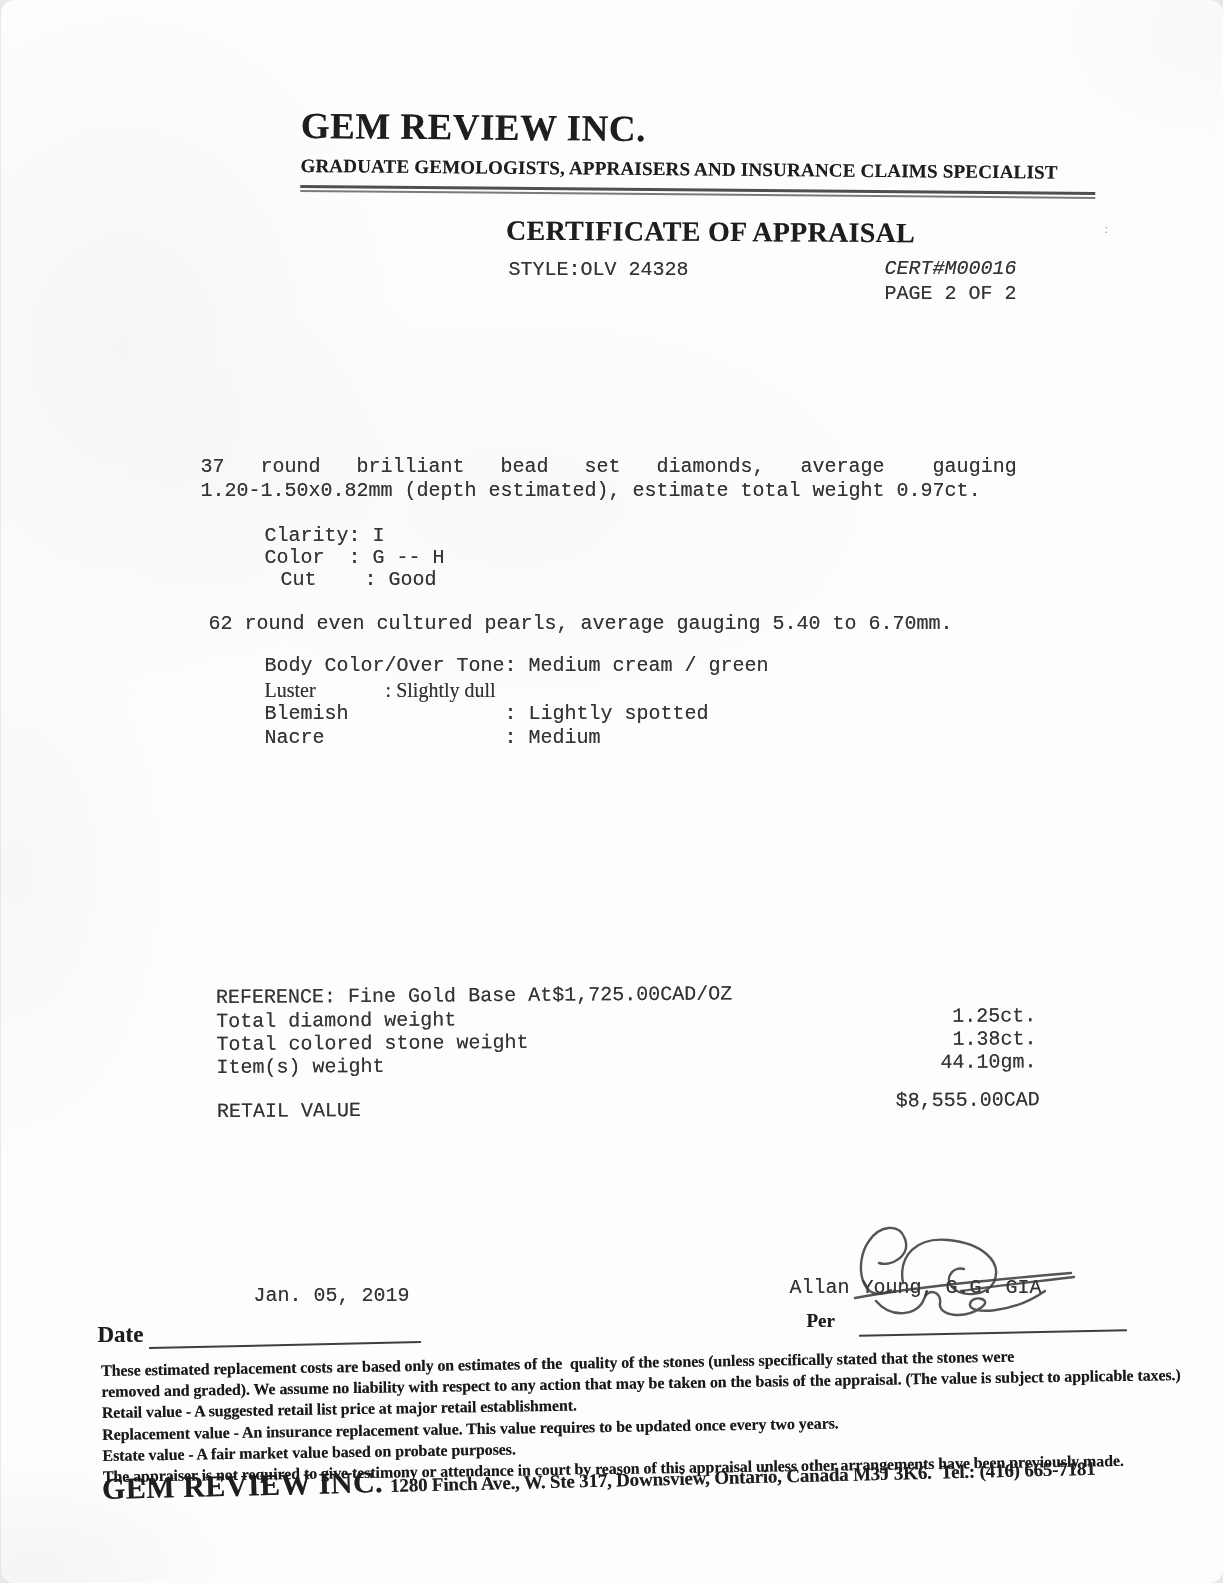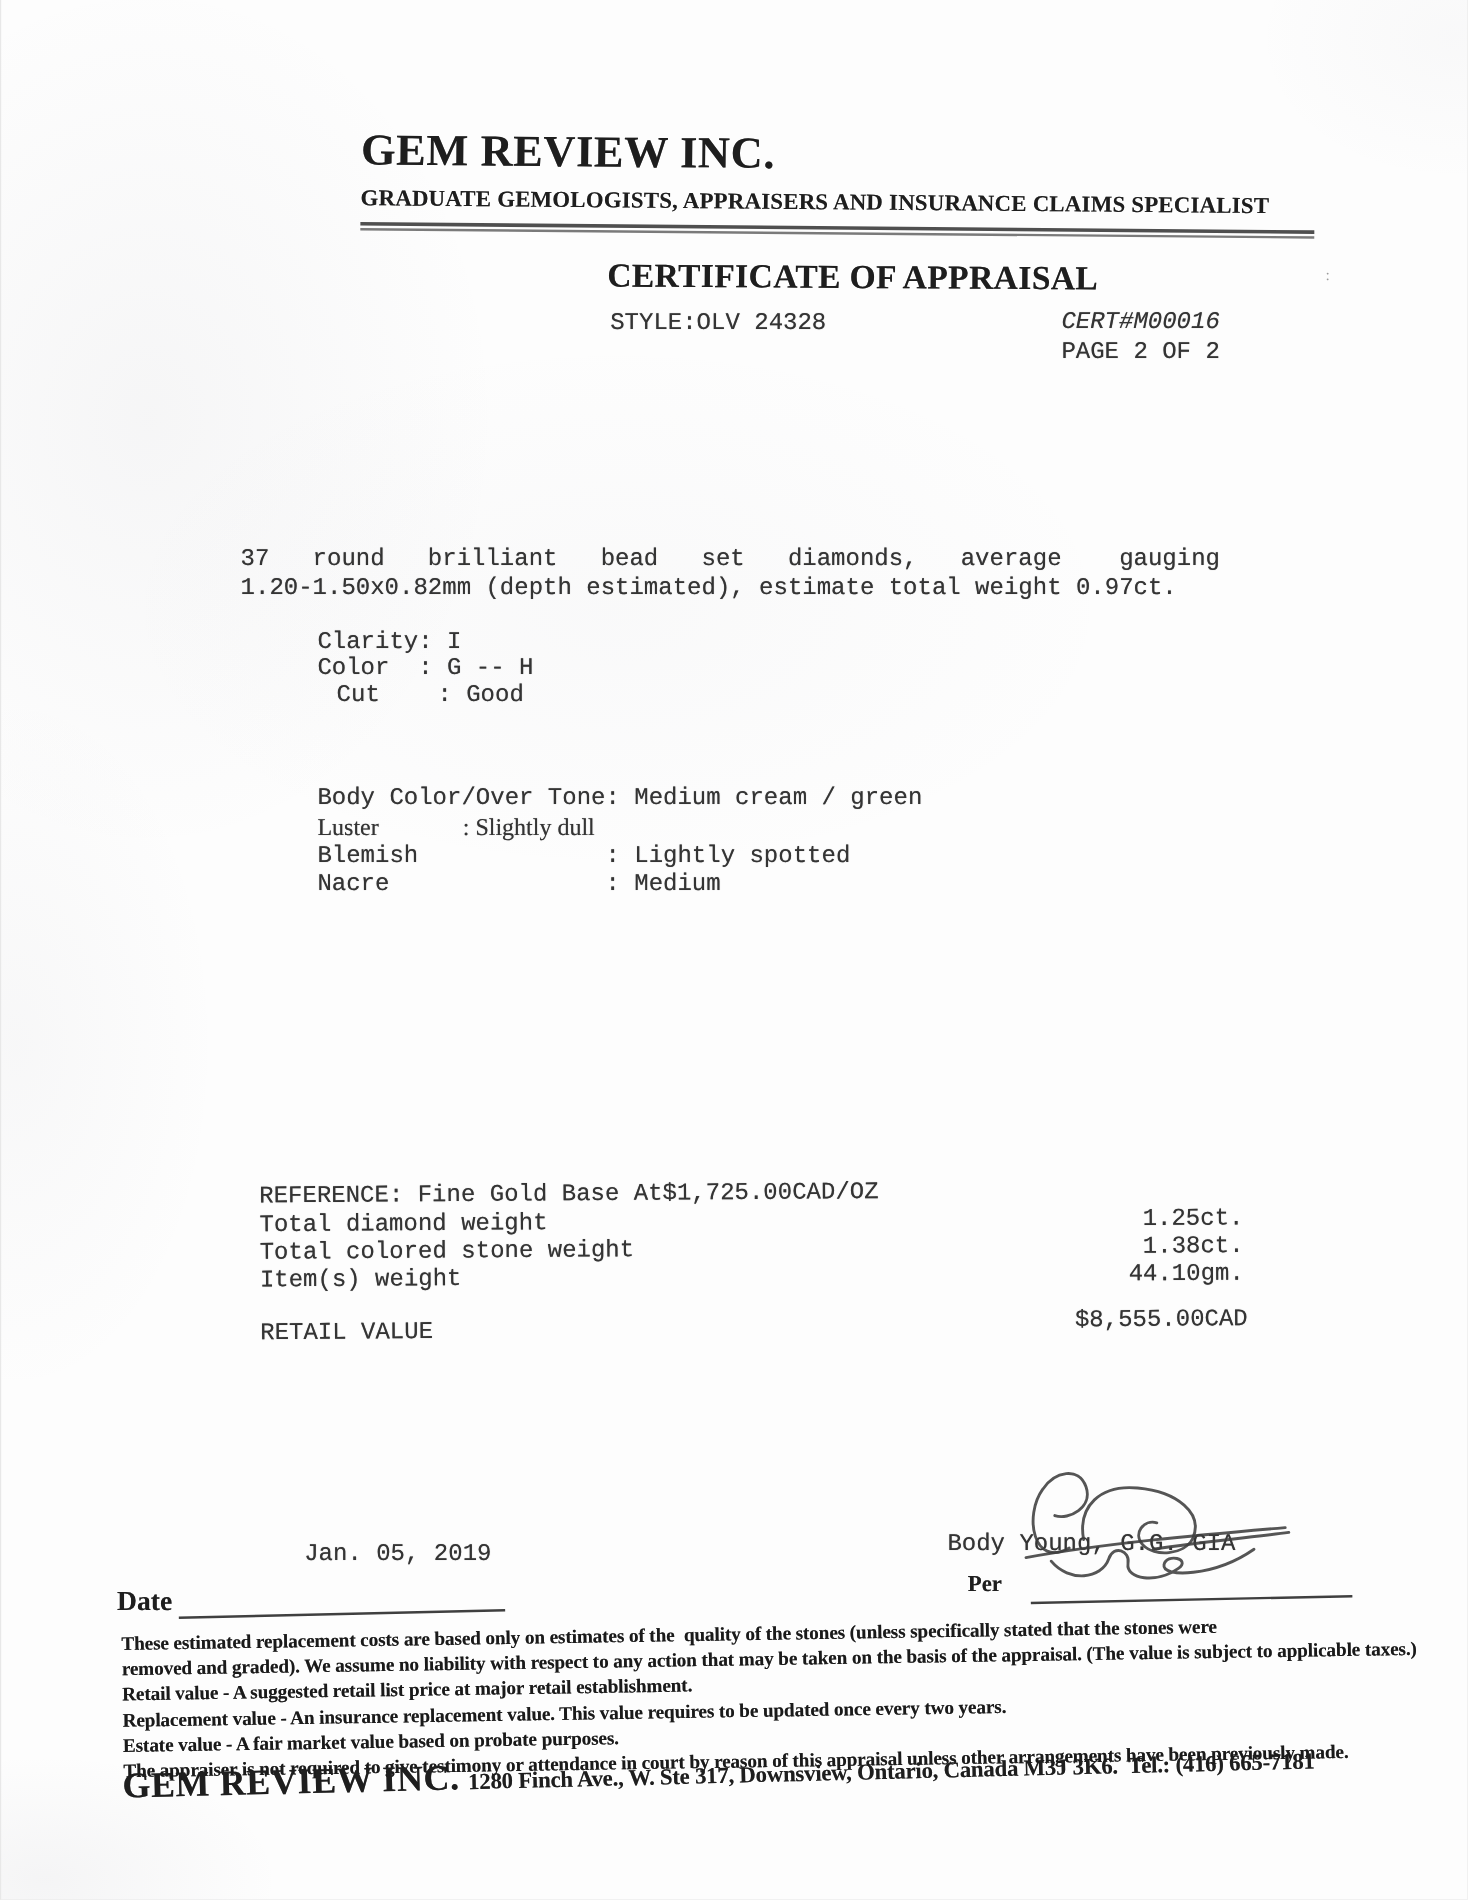--- a/index.html
+++ b/index.html
@@ -5,21 +5,21 @@
   html,body{margin:0;padding:0;background:#e8e8e8;}
   .page{
     position:relative;width:1222px;height:1583px;margin:0 auto;overflow:hidden;
     background:
       radial-gradient(ellipse 420px 520px at 10% 22%, rgba(110,110,125,0.05), transparent 70%),
       radial-gradient(ellipse 240px 420px at 1% 55%, rgba(110,110,125,0.04), transparent 70%),
       radial-gradient(ellipse 600px 320px at 42% 32%, rgba(130,130,145,0.03), transparent 70%),
       radial-gradient(ellipse 260px 140px at 3% 99%, rgba(110,110,125,0.06), transparent 75%),
       radial-gradient(ellipse 220px 160px at 99% 2%, rgba(110,110,125,0.03), transparent 75%),
       #fdfdfd;
-    font-family:"Liberation Serif", serif;color:#1b1b1b;
+    font-family:"Liberation Serif", serif;color:#1b1b1b;border-radius:13px;
   }
   .abs{position:absolute;}
   .serifb{font-family:"Liberation Serif", serif;font-weight:bold;color:#1e1e1e;
           text-shadow:0 0 0.5px rgba(30,30,30,0.55);white-space:pre;}
   .mono{font-family:"Liberation Mono","DejaVu Sans Mono", monospace;font-size:20px;
         color:#343434;white-space:pre;letter-spacing:0;line-height:1.2;
         text-shadow:0 0 0.6px rgba(52,52,52,0.65);}
   .header-block{left:300px;top:106px;width:795px;transform:rotate(0.5deg);transform-origin:0 0;}
   .company{font-size:37px;letter-spacing:0.5px;line-height:1.1;}
   .tagline{font-size:19px;letter-spacing:0.2px;margin-top:8px;}
@@ -48,39 +48,40 @@
   <div class="abs mono" style="left:884px;top:257px;font-style:italic;">CERT#M00016</div>
   <div class="abs mono" style="left:884px;top:282px;">PAGE 2 OF 2</div>
   <div class="abs artifact" style="left:1104px;top:221px;">:</div>
 
   <div class="abs mono" style="left:200px;top:455px;">37   round   brilliant   bead   set   diamonds,   average    gauging</div>
   <div class="abs mono" style="left:200px;top:479px;text-align:center;">1.20-1.50x0.82mm (depth estimated), estimate total weight 0.97ct.</div>
   <div class="abs mono" style="left:264px;top:524px;">Clarity: I</div>
   <div class="abs mono" style="left:264px;top:546px;">Color  : G -- H</div>
   <div class="abs mono" style="left:264px;top:568px;margin-left:16px;">Cut    : Good</div>
 
+  <div class="abs mono" style="left:208px;top:612px;">62 round even cultured pearls, average gauging 5.40 to 6.70mm.</div>
   <div class="abs mono" style="left:264px;top:654px;">Body Color/Over Tone: Medium cream / green</div>
   <div class="abs mono" style="left:264px;top:678px;font-family:Liberation Serif, serif;">Luster              : Slightly dull</div>
   <div class="abs mono" style="left:264px;top:702px;">Blemish             : Lightly spotted</div>
   <div class="abs mono" style="left:264px;top:726px;">Nacre               : Medium</div>
 
   <div class="abs" style="left:0;top:0;width:1223px;height:1583px;transform:rotate(-0.4deg);transform-origin:215px 990px;">
     <div class="abs mono" style="left:215px;top:986px;">REFERENCE: Fine Gold Base At$1,725.00CAD/OZ</div>
     <div class="abs mono" style="left:215px;top:1010px;">Total diamond weight</div>
     <div class="abs mono" style="left:215px;top:1033px;">Total colored stone weight</div>
     <div class="abs mono" style="left:215px;top:1056px;">Item(s) weight</div>
     <div class="abs mono val-right" style="left:877px;top:1010px;">1.25ct.</div>
     <div class="abs mono val-right" style="left:877px;top:1033px;">1.38ct.</div>
     <div class="abs mono val-right" style="left:877px;top:1056px;">44.10gm.</div>
     <div class="abs mono" style="left:215px;top:1100px;">RETAIL VALUE</div>
     <div class="abs mono val-right" style="left:880px;top:1094px;">$8,555.00CAD</div>
   </div>
 
   <div class="abs mono" style="left:253px;top:1284px;">Jan. 05, 2019</div>
-  <div class="abs mono" style="left:789px;top:1276px;">Body Young, G.G. GIA</div>
+  <div class="abs mono" style="left:789px;top:1276px;">Allan Young, G.G. GIA</div>
 
   <svg class="abs sig-svg" style="left:820px;top:1195px;" width="280" height="130" viewBox="0 0 280 130">
     <path d="M 70,95 C 40,112 32,68 48,46 C 58,31 78,27 84,44 C 90,61 70,72 58,68"></path>
     <path d="M 82,88 C 77,60 96,42 127,45 C 160,48 182,66 173,87 C 166,101 141,103 131,92 C 123,83 132,71 143,74"></path>
     <path d="M 34,103 C 100,91 180,84 250,78"></path>
     <path d="M 140,96 C 180,90 222,86 253,82"></path>
     <path d="M 55,106 C 70,124 97,121 103,104 C 107,92 121,97 119,108 C 117,121 143,125 161,112 C 172,104 151,99 149,109 C 147,120 191,119 224,96"></path>
   </svg>
 
   <div class="abs serifb" style="left:806px;top:1310px;font-size:19px;">Per</div>

